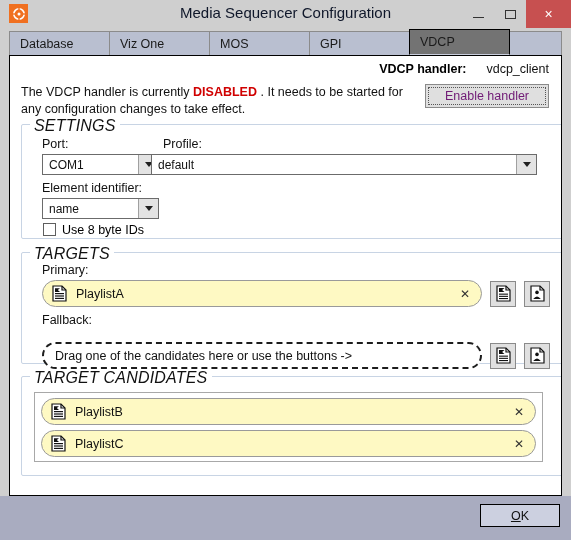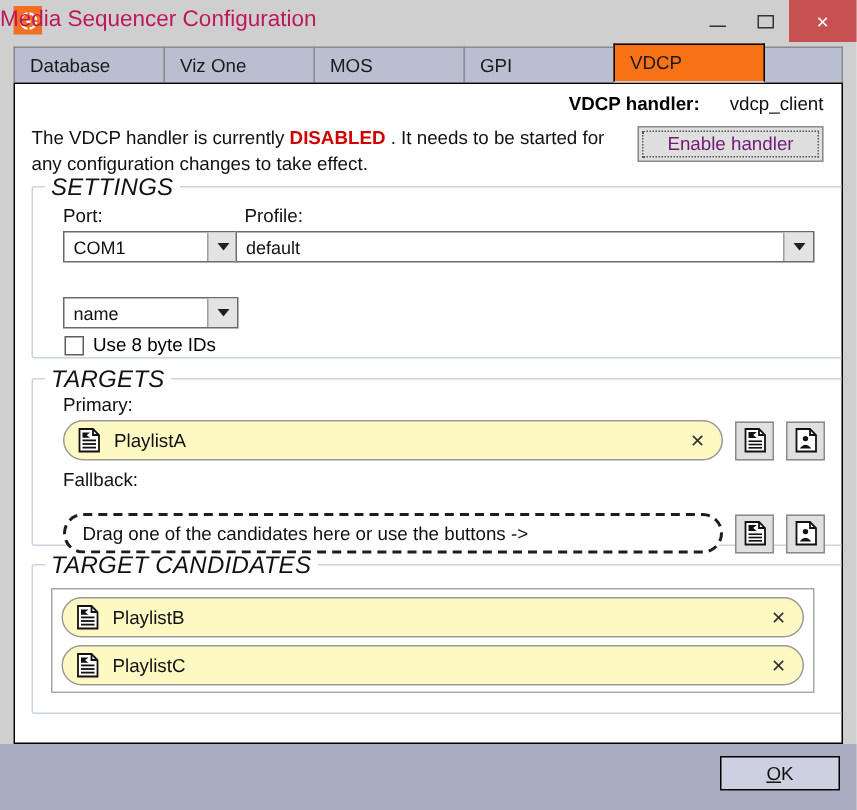--- a/index.html
+++ b/index.html
@@ -37,23 +37,23 @@
     width: 19px; height: 19px;
     background: #f07020;
     display: flex;
     align-items: center;
     justify-content: center;
   }
   .app-icon svg { display: block; }
   .title-text {
     position: absolute;
     left: 0; right: 0; top: 4px;
-    text-align: left;
+    text-align: center;
     font-size: 15px;
-    color: #be185d;
+    color: #0f172a;
     font-family: "Liberation Sans", sans-serif;
   }
   .win-buttons {
     position: absolute;
     right: 0; top: 0;
     height: 28px;
     display: flex;
   }
   .win-btn {
     width: 32px; height: 28px;
@@ -101,21 +101,21 @@
     border: 1px solid #8b8b8b;
     border-bottom: none;
     display: flex;
     align-items: center;
     padding: 0 10px;
     font-size: 12.5px;
     color: #1a1a1a;
     margin-right: -1px;
   }
   .tab.selected {
-    background: #f97316;
+    background: #737373;
     border: 1px solid #000000;
     border-bottom: 1px solid #c9cedd;
     height: 26px;
     position: relative;
     z-index: 3;
   }
   .tabstrip .tab-filler {
     flex: 1;
     height: 24px;
     background: #b9bfd0;
@@ -247,21 +247,21 @@
   .caret {
     width: 0; height: 0;
     border-left: 4px solid transparent;
     border-right: 4px solid transparent;
     border-top: 5px solid #202020;
   }
   
   .checkrow {
     position: absolute;
     display: flex;
-    align-items: center;
+    align-items: flex-start;
     font-size: 12.5px;
   }
   .checkbox {
     width: 13px; height: 13px;
     border: 1px solid #5e5e5e;
     background: #ffffff;
     box-sizing: border-box;
     margin-right: 6px;
   }
   
@@ -418,27 +418,28 @@
 
       <span class="field-label" style="left:20px; top:12px;">Port:</span>
       <div class="combo" style="left:20px; top:29px; width:117px;">
         <span class="value">COM1</span>
         <span class="arrow-box">
             <i class="caret"></i>
           </span>
       </div>
 
       <span class="field-label" style="left:141px; top:12px;">Profile:</span>
-      <div class="combo" style="left:135px; top:29px; width:386px;">
+      <div class="combo" style="left:129px; top:29px; width:386px;">
         <span class="value">default</span>
         <span class="arrow-box">
             <i class="caret"></i>
           </span>
       </div>
 
+      <span class="field-label" style="left:20px; top:56px;">Element identifier:</span>
       <div class="combo" style="left:20px; top:73px; width:117px;">
         <span class="value">name</span>
         <span class="arrow-box">
             <i class="caret"></i>
           </span>
       </div>
 
       <div class="checkrow" style="left:21px; top:98px;">
         <span class="checkbox"></span>
         <span>Use 8 byte IDs</span>

